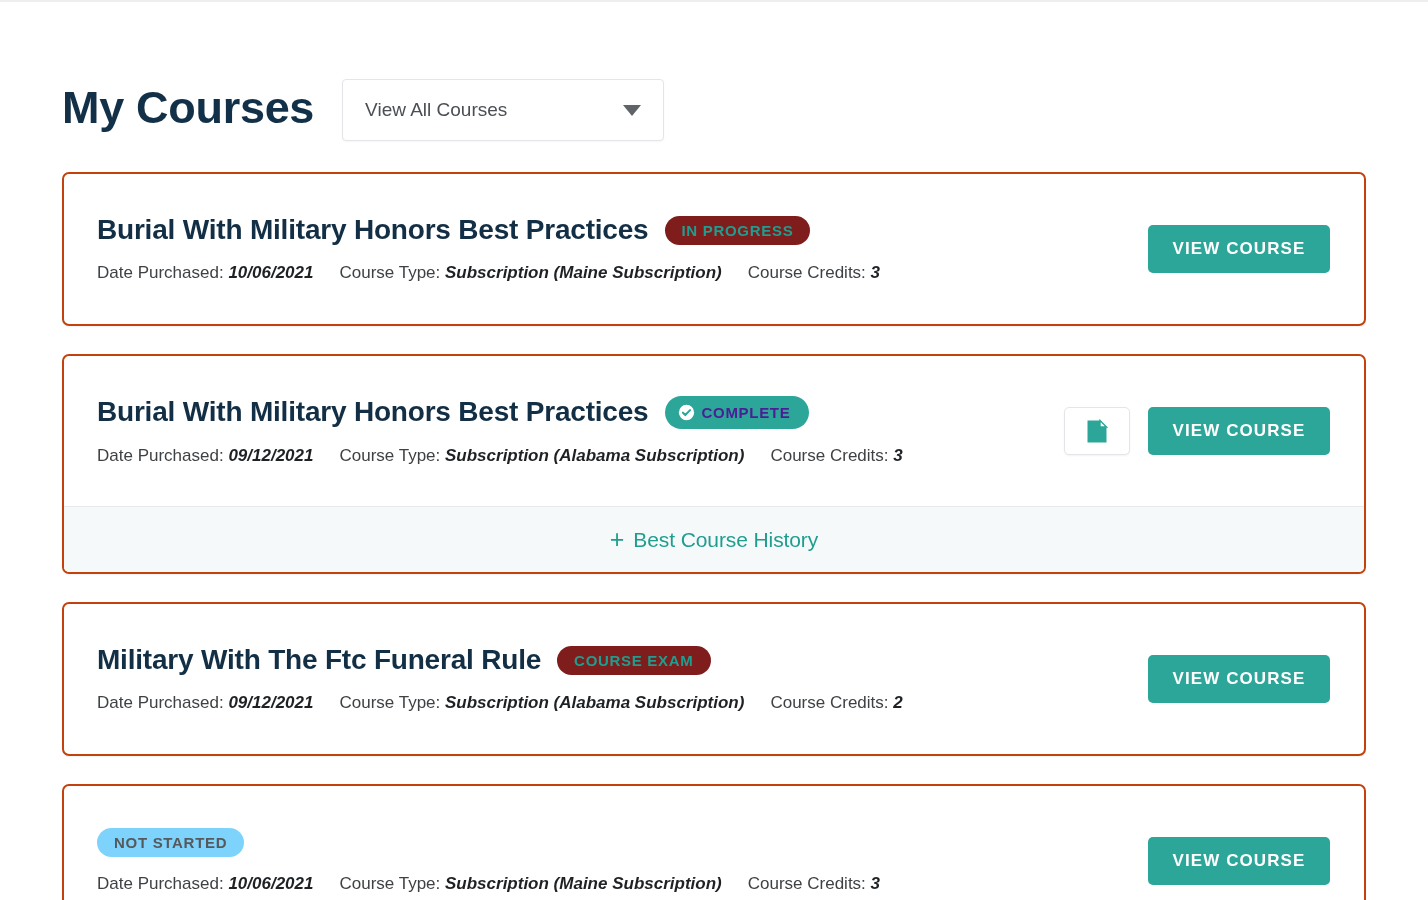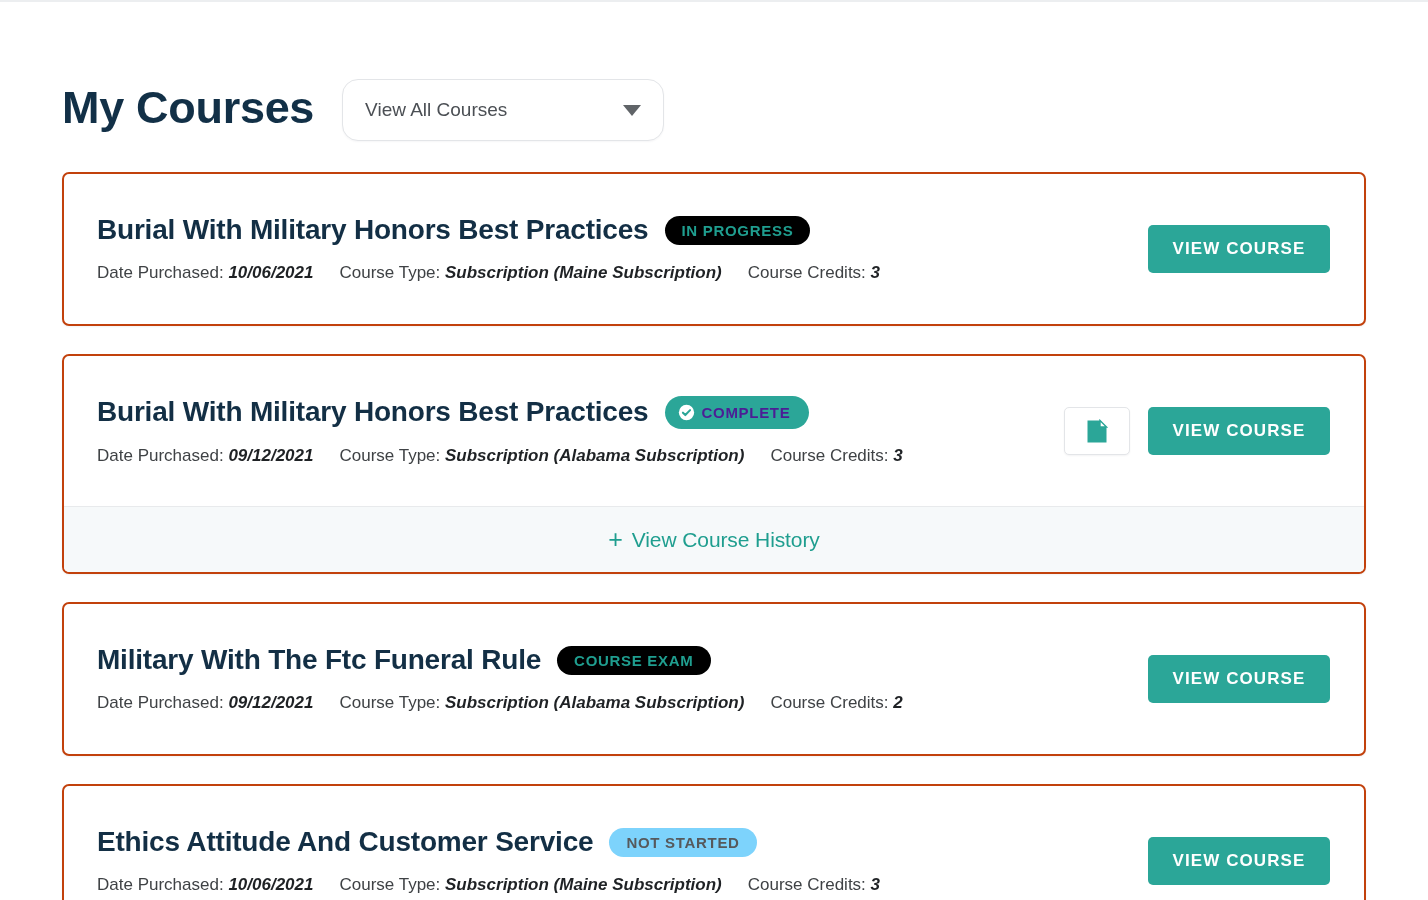--- a/index.html
+++ b/index.html
@@ -41,21 +41,21 @@
     line-height: 1;
     margin-bottom: 6px;
   }
 
   .course-filter {
     position: relative;
     width: 322px;
     height: 62px;
     background: #ffffff;
     border: 1px solid #e3e5e8;
-    border-radius: 16px;
+    border-radius: 4px;
     box-shadow: 0 1px 2px rgba(16,24,40,0.04);
     display: flex;
     align-items: center;
     padding: 0 22px;
     cursor: pointer;
   }
 
   .course-filter-label {
     font-size: 19px;
     color: #4b4f54;
@@ -121,21 +121,21 @@
     border-radius: 999px;
     font-size: 15px;
     font-weight: 700;
     letter-spacing: 0.7px;
     padding: 7px 17px;
     white-space: nowrap;
     line-height: 1;
   }
 
   .status-badge.mint {
-    background: #000000;
+    background: #7f1d1d;
     color: #1f9e8f;
   }
 
   .status-badge.solid {
     background: #2ba698;
     color: #4c1d95;
     padding: 8px 19px 8px 13px;
   }
 
   .status-badge.gray {
@@ -275,21 +275,21 @@
                 <path d="M14 1.5 V8 H20.5 Z" fill="#ffffff"></path>
                 <path d="M14 1.5 L20.5 8 H14 Z" fill="none" stroke="#2ba698" stroke-width="1.4"></path>
               </svg>
             </div>
             <button class="view-course-button">VIEW COURSE</button>
           </div>
         </div>
         <div class="course-history-bar">
           <span class="course-history-link">
             <span class="plus-glyph">+</span>
-            <span>View Course History</span>
+            <span>Best Course History</span>
           </span>
         </div>
       </div>
       <div class="course-card">
         <div class="course-main">
           <div class="course-info">
             <div class="course-title-row">
               <span class="course-title">Military With The Ftc Funeral Rule</span>
               <span class="status-badge mint">
                 <span>COURSE EXAM</span>
@@ -299,21 +299,20 @@
           </div>
           <div class="course-actions">
             <button class="view-course-button">VIEW COURSE</button>
           </div>
         </div>
       </div>
       <div class="course-card">
         <div class="course-main">
           <div class="course-info">
             <div class="course-title-row">
-              <span class="course-title">Ethics Attitude And Customer Service</span>
               <span class="status-badge gray">
                 <span>NOT STARTED</span>
               </span>
             </div>
             <div class="course-meta"><span class="meta-group"><span>Date Purchased:</span> <span class="meta-value">10/06/2021</span></span><span class="meta-group"><span>Course Type:</span> <span class="meta-value">Subscription (Maine Subscription)</span></span><span class="meta-group"><span>Course Credits:</span> <span class="meta-value">3</span></span></div>
           </div>
           <div class="course-actions">
             <button class="view-course-button">VIEW COURSE</button>
           </div>
         </div>

